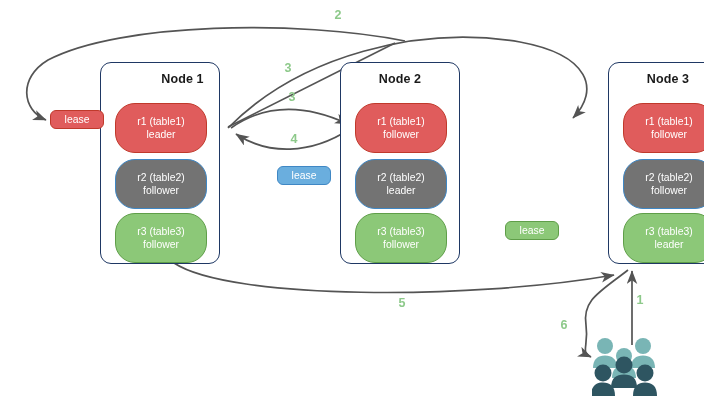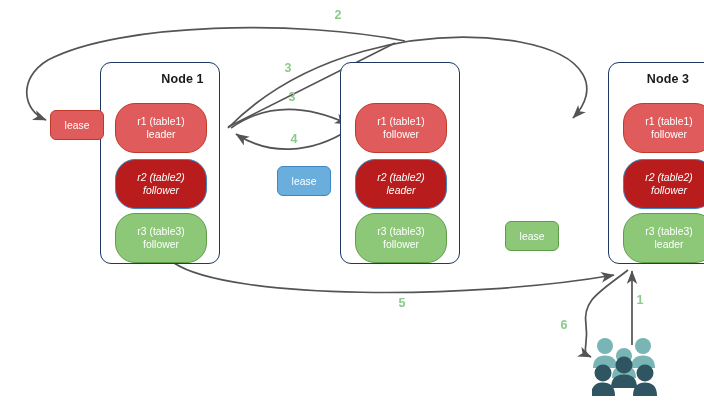--- a/index.html
+++ b/index.html
@@ -53,34 +53,34 @@
     flex-direction: column;
     align-items: center;
     justify-content: center;
     color: #ffffff;
     font-size: 10.4px;
     line-height: 13.4px;
     text-align: center;
   }
   .replica .l2 { display: block; }
   .rep-red   { background: #e05c5c; border: 1.4px solid #c0392b; }
-  .rep-blue  { background: #b91c1c; border: 1.4px solid #3f87c4; font-style: italic; }
+  .rep-blue  { background: #737373; border: 1.4px solid #3f87c4; }
   .rep-green { background: #8cc878; border: 1.4px solid #5f9e49; }
 
   .lease {
     position: absolute;
     box-sizing: border-box;
     border-radius: 6px;
     display: flex;
     align-items: center;
     justify-content: center;
     color: #ffffff;
     font-size: 10.4px;
     z-index: 3;
-    height: 30px;
+    height: 19px;
   }
   .lease-red   { background: #e05c5c; border: 1.4px solid #c0392b; }
   .lease-blue  { background: #6aaede; border: 1.4px solid #3f87c4; }
   .lease-green { background: #8cc878; border: 1.4px solid #5f9e49; }
 
   .step {
     position: absolute;
     color: #8dc98a;
     font-size: 12.5px;
     font-weight: bold;
@@ -132,20 +132,21 @@
       <span class="l1">r2 (table2)</span>
       <span class="l2">follower</span>
     </div>
     <div class="replica rep-green" style="top:150px;">
       <span class="l1">r3 (table3)</span>
       <span class="l2">follower</span>
     </div>
   </div>
 
   <div class="node" style="left:340px; top:62px; width:120px; height:202px;">
+    <div class="node-title">Node 2</div>
     <div class="replica rep-red" style="top:40px;">
       <span class="l1">r1 (table1)</span>
       <span class="l2">follower</span>
     </div>
     <div class="replica rep-blue" style="top:96px;">
       <span class="l1">r2 (table2)</span>
       <span class="l2">leader</span>
     </div>
     <div class="replica rep-green" style="top:150px;">
       <span class="l1">r3 (table3)</span>

